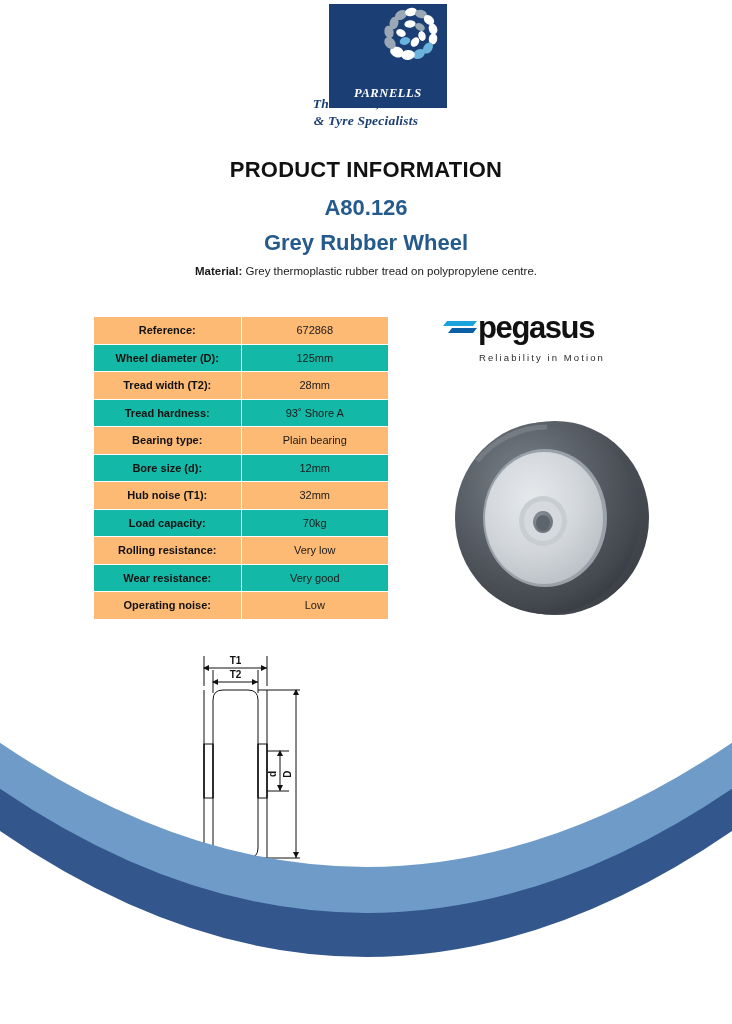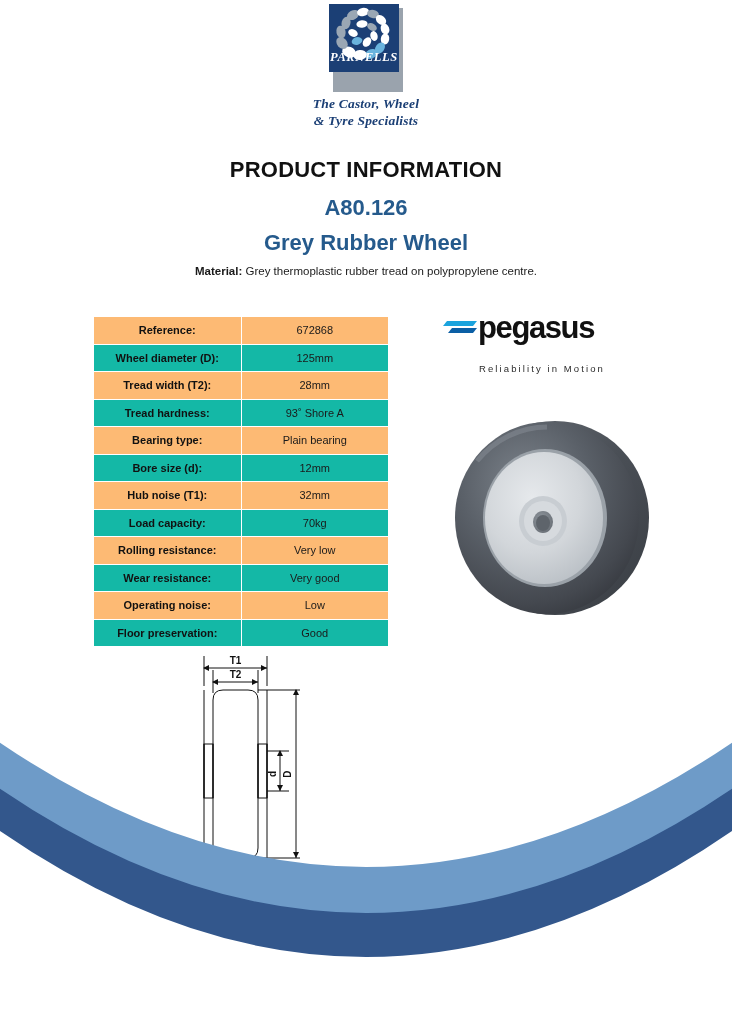--- a/index.html
+++ b/index.html
@@ -31,23 +31,24 @@
   }
   .logo-shadow {
     position: absolute;
     left: 4px; top: 4px;
     width: 70px; height: 84px;
     background: #9aa3ad;
   }
   .logo-box {
     position: absolute;
     left: 0; top: 0;
-    width: 70px; height: 68px;
+    width: 70px; height: 104px;
     background: #1b3f75;
     overflow: hidden;
+    padding-left: 48px;
   }
   .logo-name {
     position: absolute;
     left: 0; right: 0;
     bottom: 7px;
     text-align: center;
     color: #ffffff;
     font-family: "Liberation Serif", serif;
     font-style: italic;
     font-weight: bold;
@@ -150,21 +151,21 @@
     padding-top: 3px;
   }
   .pegasus-word {
     font-size: 31px;
     font-weight: bold;
     letter-spacing: -1.4px;
     color: #111;
     line-height: 30px;
   }
   .pegasus-sub {
-    margin-top: 20px;
+    margin-top: 9px;
     text-align: center;
     font-size: 9.5px;
     letter-spacing: 2.1px;
     color: #2b2b2b;
     padding-left: 8px;
   }
 
   
   #wheel-photo {
     position: absolute;
@@ -276,24 +277,20 @@
         <td class="spec-value">Very low</td>
       </tr>
       <tr class="row-dark">
         <td class="spec-label">Wear resistance:</td>
         <td class="spec-value">Very good</td>
       </tr>
       <tr class="row-light">
         <td class="spec-label">Operating noise:</td>
         <td class="spec-value">Low</td>
       </tr>
-      <tr class="row-dark">
-        <td class="spec-label">Floor preservation:</td>
-        <td class="spec-value">Good</td>
-      </tr>
     </tbody>
 </table>
 
 <div id="pegasus-logo">
   <div class="pegasus-main">
     <span class="pegasus-lines">
       <svg width="34" height="22" viewBox="0 0 34 22">
         <polygon points="4,4 34,4 30,9 0,9" fill="#1aa3dd"></polygon>
         <polygon points="9,11 34,11 30,16 5,16" fill="#0b5fa5"></polygon>
       </svg>

